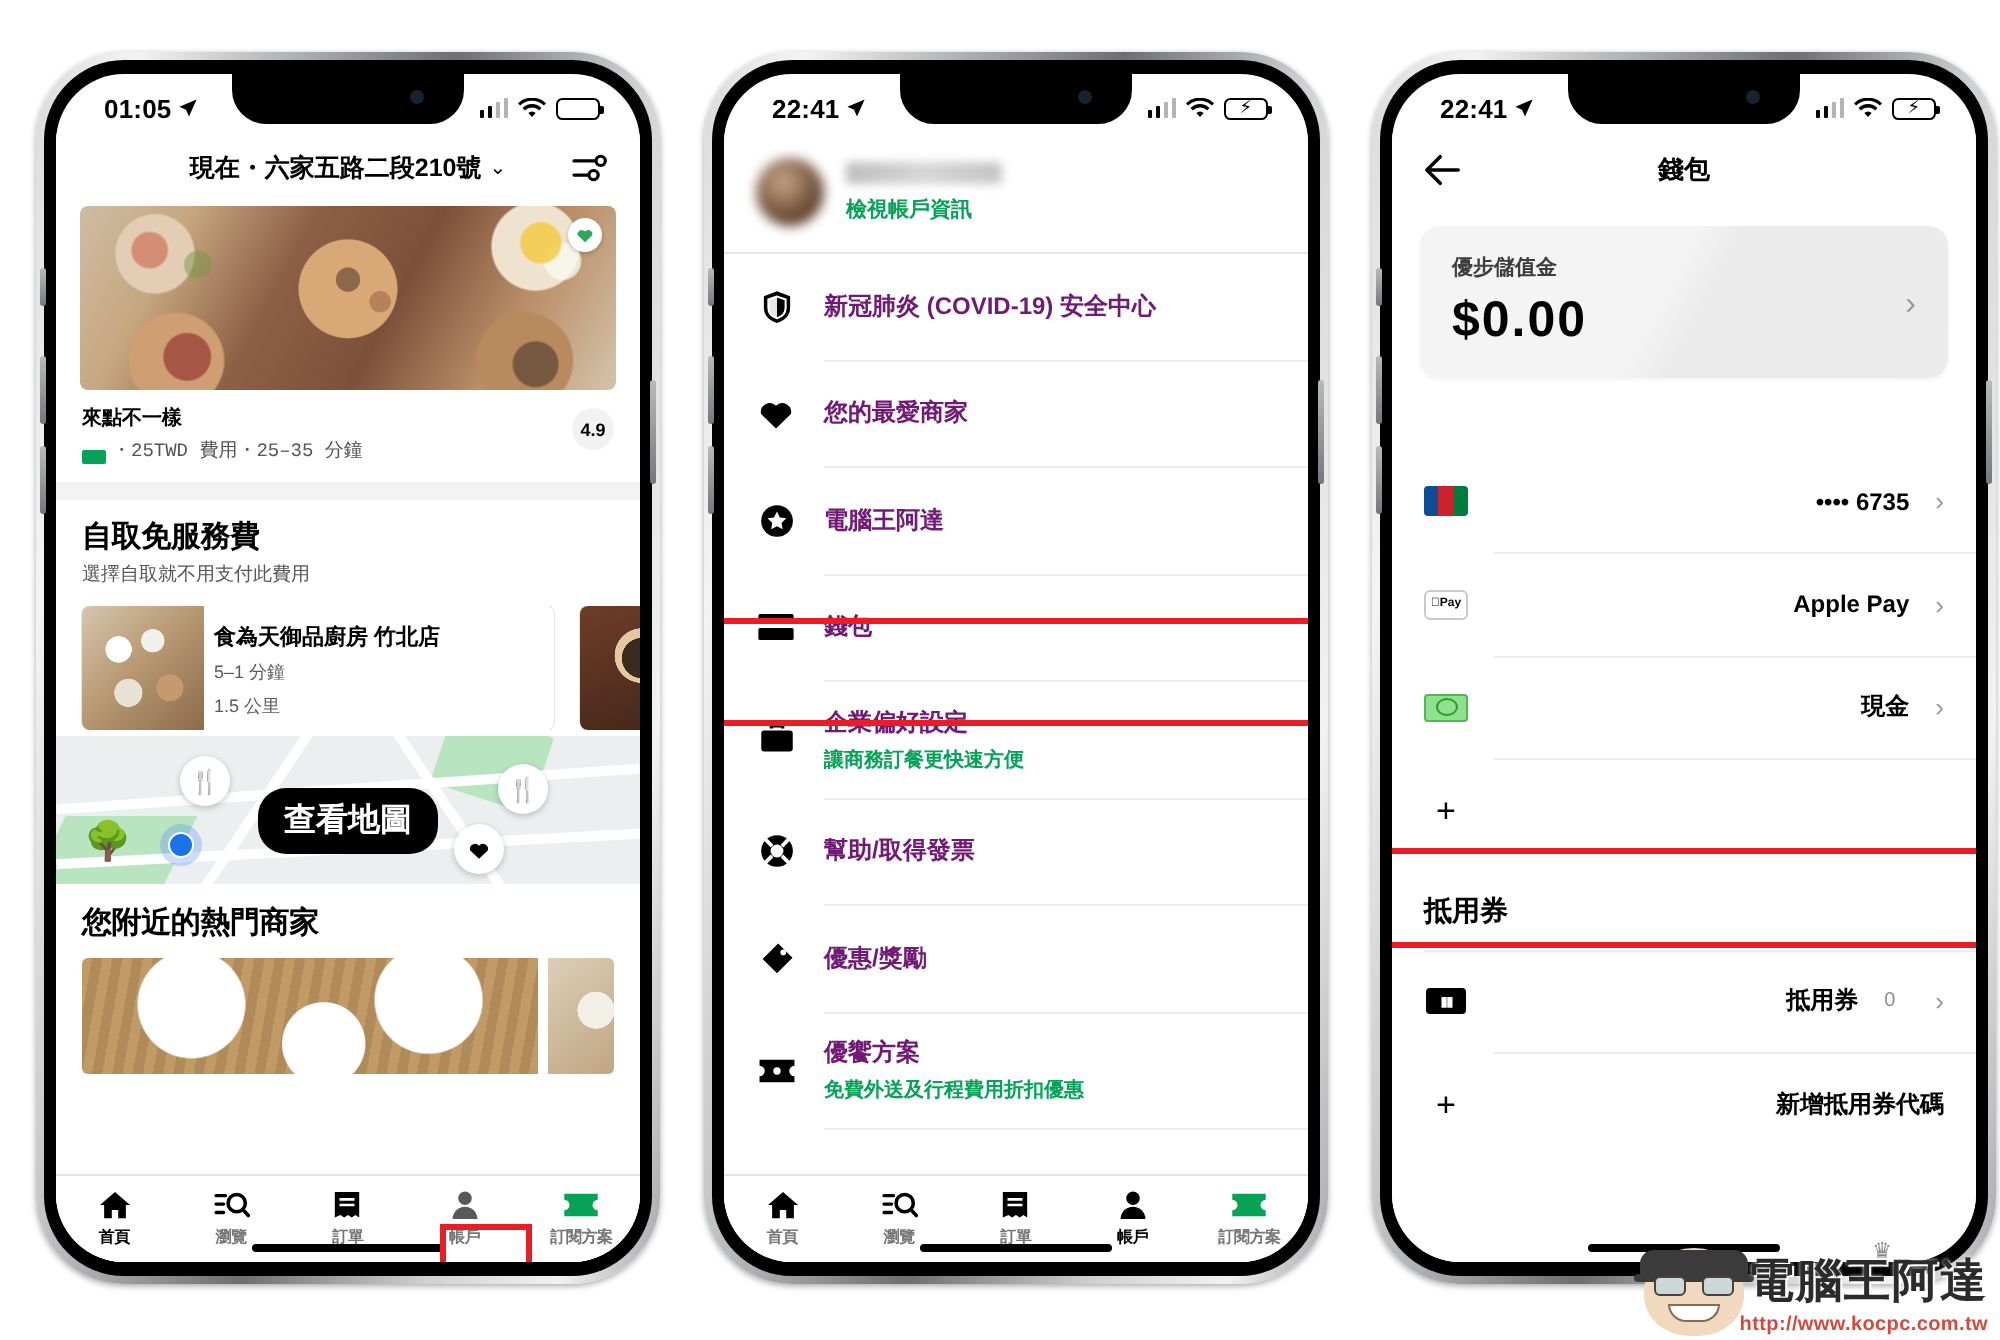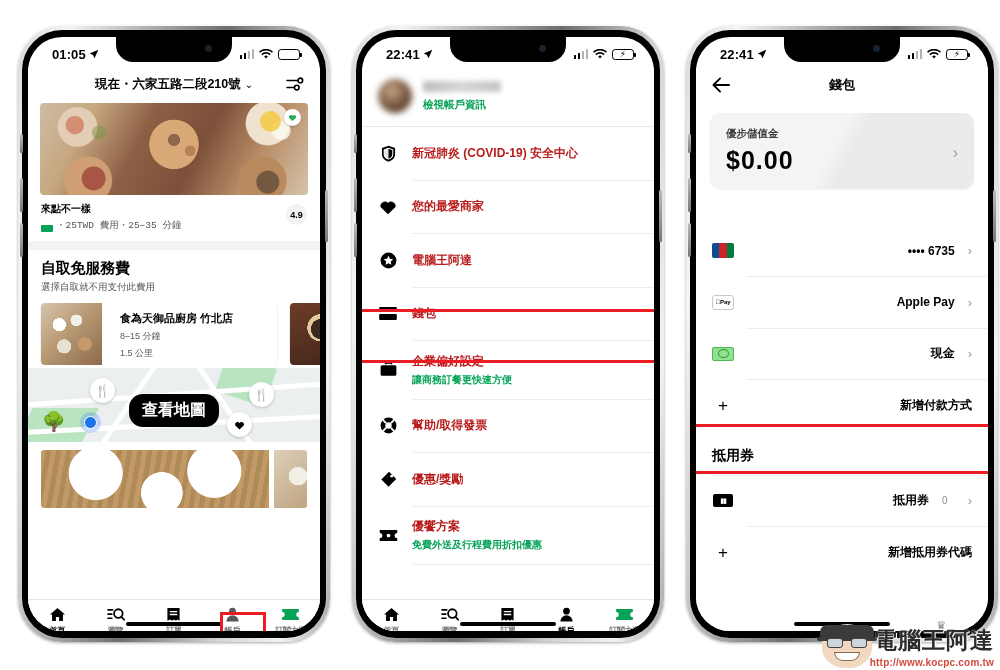--- a/index.html
+++ b/index.html
@@ -158,21 +158,21 @@
   .card-main { left:13px; width:236px; }
   .card-thumb { width:61px; height:100%; flex:none; }
   .thumb-a {
     background:
       radial-gradient(circle at 30% 35%, #fff 0 11%, transparent 11.5%),
       radial-gradient(circle at 58% 28%, #f2f0ea 0 10%, transparent 10.5%),
       radial-gradient(circle at 38% 70%, #e8e2d4 0 12%, transparent 12.5%),
       radial-gradient(circle at 72% 66%, #c59a6e 0 11%, transparent 11.5%),
       linear-gradient(135deg,#d6c6ae,#b99a74 45%,#8d6a4b);
   }
-  .card-txt { padding: 8px 18px; }
+  .card-txt { padding: 8px 5px; }
   .card-name { font-size:11px; font-weight:700; color:#000; }
   .card-line { font-size:9px; color:#5a5a5a; margin-top:4px; }
   .card-next { left:262px; width:62px; }
   .thumb-b {
     width:100%;
     background:
       radial-gradient(circle at 50% 42%, #3a2a20 0 21%, transparent 21.5%),
       radial-gradient(circle at 50% 40%, #e5c99e 0 28%, transparent 28.5%),
       linear-gradient(160deg,#6d3d28,#42251a);
   }
@@ -225,21 +225,21 @@
       linear-gradient(140deg,#dccfb8,#b99a74);
   }
   .near-heart {
     position:absolute; right:70px; top:7px; width:14px; height:14px;
     display:flex; align-items:center; justify-content:center;
   }
 
   
   .tabbar {
     position:absolute; left:0; right:0; bottom:0;
-    height:32px; background:#fff;
+    height:44px; background:#fff;
     border-top:.5px solid #e3e3e3;
     display:flex; align-items:flex-start; justify-content:space-around;
     padding-top:6px;
   }
   .tab { width:56px; display:flex; flex-direction:column; align-items:center; gap:3px; }
   .tab-ico { height:16px; display:flex; align-items:center; justify-content:center; }
   .tab-lbl { font-size:8px; font-weight:700; color:#000; letter-spacing:-.2px; }
   .tab.dim .tab-lbl { color:#767676; }
   .home-ind {
     position:absolute; left:50%; transform:translateX(-50%); bottom:5px;
@@ -256,21 +256,21 @@
   .acct-name {
     width:78px; height:11px; border-radius:2px;
     background: linear-gradient(90deg,#bdbdbd,#d6d6d6,#c4c4c4);
     filter: blur(2.4px);
   }
   .acct-link { font-size:10.5px; font-weight:700; color:#05a357; margin-top:6px; }
   .menu-divider { height:.5px; background:#e6e6e6; }
 
   .mrow { display:flex; align-items:center; gap:14px; padding: 0 16px; height:53px; position:relative; }
   .mrow .m-ico { width:20px; display:flex; align-items:center; justify-content:center; flex:none; }
-  .mrow .m-lbl { font-size:12px; font-weight:700; color:#b91c1c; }
+  .mrow .m-lbl { font-size:12px; font-weight:700; color:#701a75; }
   .mrow .m-sub { font-size:10px; font-weight:700; color:#05a357; margin-top:3px; }
   .mrow.tall { height:58px; }
   .m-line { margin-left:50px; height:.5px; background:#ededed; }
 
   .redbox { position:absolute; border:3px solid #ec1c24; pointer-events:none; z-index:25; }
 
   
   .w-head { position:relative; height:36px; display:flex; align-items:center; justify-content:center; }
   .w-title { font-size:13px; font-weight:700; color:#000; }
   .w-back { position:absolute; left:16px; top:9px; width:18px; height:18px; }
@@ -421,21 +421,21 @@
           <div class="promo">
             <div class="promo-title">自取免服務費</div>
             <div class="promo-sub">選擇自取就不用支付此費用</div>
           </div>
 
           <div class="carousel">
             <div class="card card-main">
               <div class="card-thumb thumb-a"></div>
               <div class="card-txt">
                 <div class="card-name">食為天御品廚房 竹北店</div>
-                <div class="card-line">8–15 分鐘</div>
+                <div class="card-line">5–1 分鐘</div>
                 <div class="card-line">1.5 公里</div>
               </div>
             </div>
             <div class="card card-next">
               <div class="thumb-b"></div>
             </div>
           </div>
 
           <div class="map">
             <span class="green" style="left:-6px;top:40px;width:66px;height:44px;transform:skewX(-26deg)"></span>
@@ -449,20 +449,21 @@
             <span class="pin" style="left:62px;top:10px;">🍴</span>
             <span class="pin" style="right:46px;top:14px;">🍴</span>
             <span class="pin" style="right:68px;top:44px;">
               <svg viewBox="0 0 20 18" width="11" height="10">
                   <path d="M10 17 2 9.4a4.6 4.6 0 0 1 8-4.2 4.6 4.6 0 0 1 8 4.2z" fill="#000"></path>
                 </svg>
             </span>
             <span class="viewmap">查看地圖</span>
           </div>
 
+          <div class="near-title">您附近的熱門商家</div>
 
           <div class="near-strip">
             <span class="near-img-1"></span>
             <span class="near-img-2"></span>
             <span class="near-heart">
               <svg viewBox="0 0 20 18" width="13" height="12">
                   <path d="M10 17 2 9.4a4.6 4.6 0 0 1 8-4.2 4.6 4.6 0 0 1 8 4.2z" fill="none" stroke="#fff" stroke-width="1.8"></path>
                 </svg>
             </span>
           </div>
@@ -810,21 +811,20 @@
               </span>
             <span class="p-lbl">現金</span>
             <span class="p-chev">›</span>
           </div>
           <div class="p-line"></div>
 
           <div class="prow">
             <span class="p-ico">
                 <span class="plus">+</span>
               </span>
-            <span class="p-lbl">新增付款方式</span>
           </div>
 
           <div class="sec-head">抵用券</div>
           <div class="p-line" style="margin-left:16px"></div>
 
           <div class="prow">
             <span class="p-ico">
                 <span class="vou-ico">▮▮</span>
               </span>
             <span class="p-lbl">抵用券</span>

